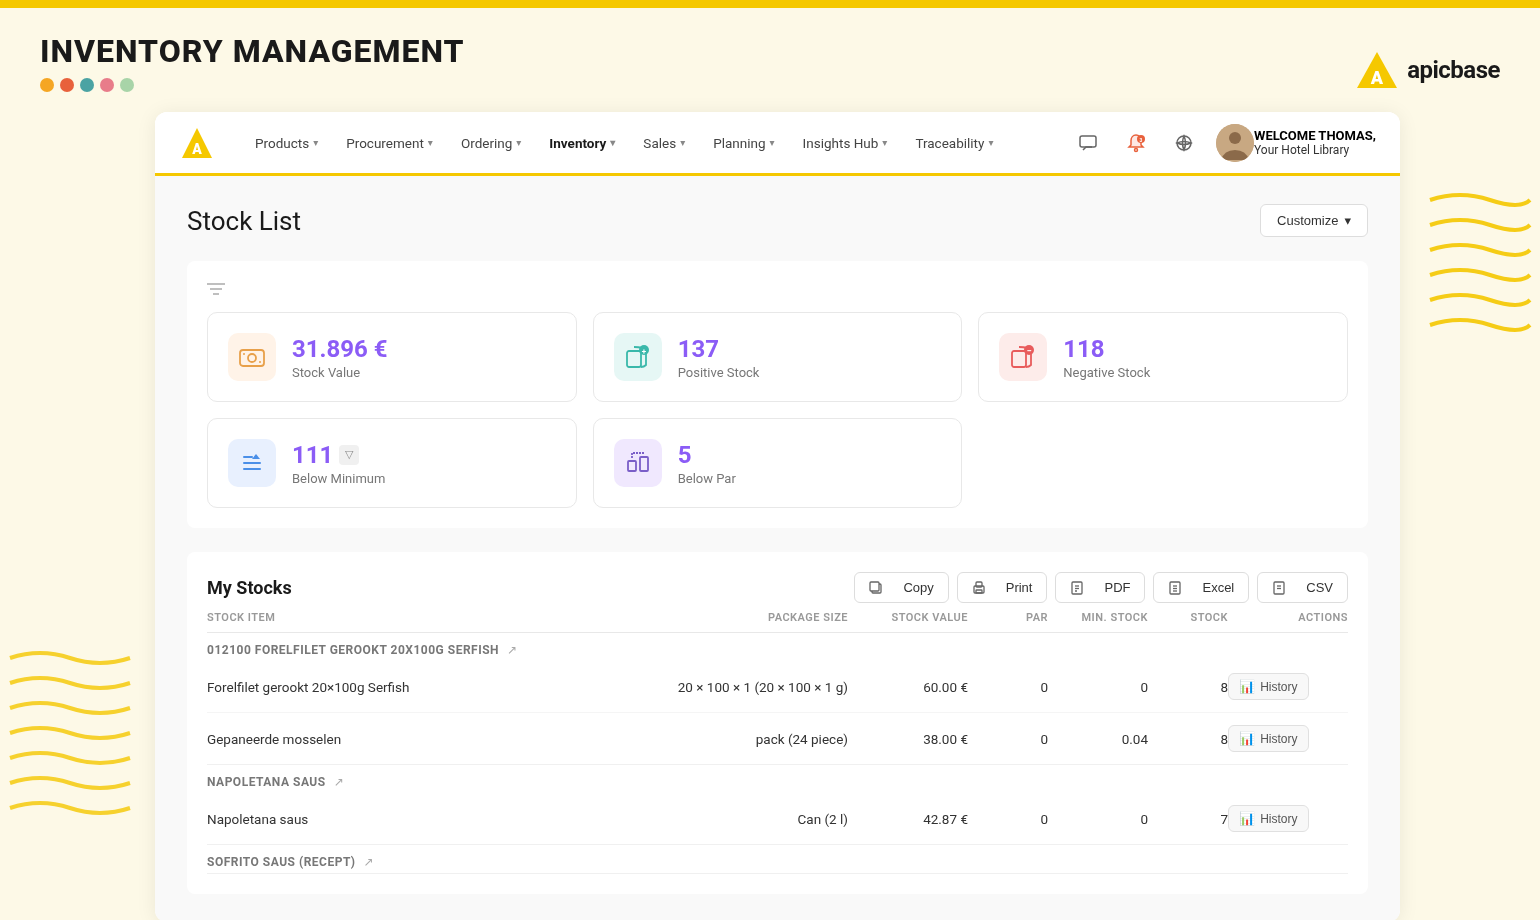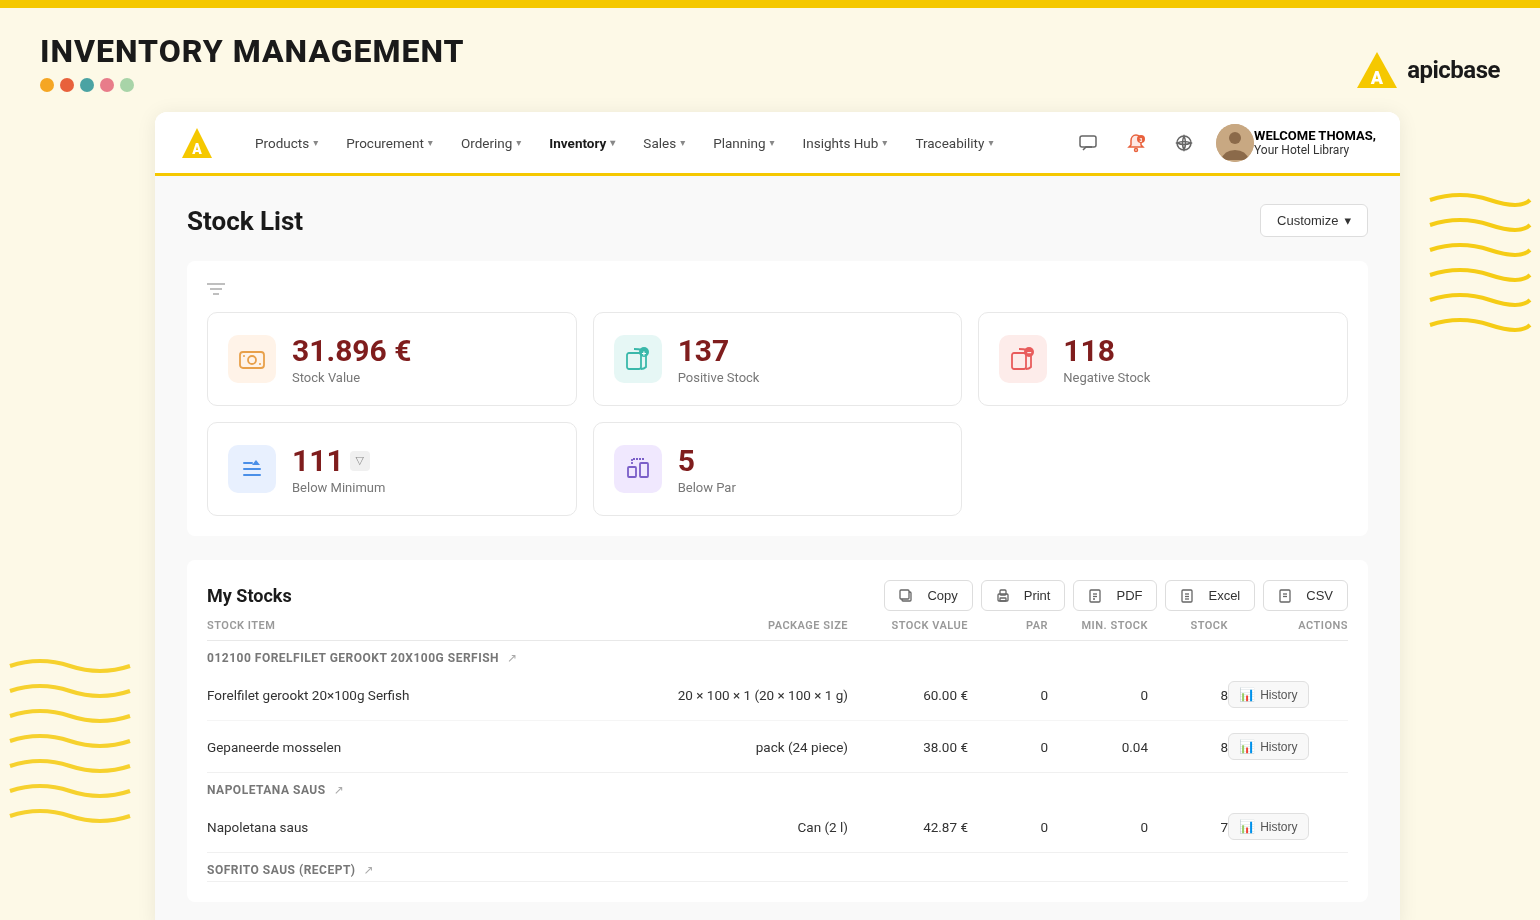--- a/index.html
+++ b/index.html
@@ -192,21 +192,21 @@
 
     .page-header {
       display: flex;
       justify-content: space-between;
       align-items: center;
       margin-bottom: 24px;
     }
 
     .page-title {
       font-size: 26px;
-      font-weight: 700;
+      font-weight: 400;
       color: #1a1a1a;
     }
 
     .customize-btn {
       background: #fff;
       border: 1px solid #ddd;
       border-radius: 6px;
       padding: 8px 16px;
       font-size: 13px;
       cursor: pointer;
@@ -265,23 +265,23 @@
       flex-shrink: 0;
     }
 
     .stat-icon-orange { background: #fff3e8; }
     .stat-icon-teal { background: #e6f7f5; }
     .stat-icon-red { background: #fdecea; }
     .stat-icon-blue { background: #e8f0fe; }
     .stat-icon-purple { background: #f0e8fe; }
 
     .stat-value {
-      font-size: 30px;
+      font-size: 24px;
       font-weight: 700;
-      color: #7f1d1d;
+      color: #8b5cf6;
     }
 
     .stat-label {
       font-size: 13px;
       color: #777;
       margin-top: 2px;
     }
 
     .stat-filter {
       display: inline-flex;
@@ -324,21 +324,21 @@
 
     .action-btn {
       background: #fff;
       border: 1px solid #ddd;
       border-radius: 6px;
       padding: 7px 14px;
       font-size: 13px;
       cursor: pointer;
       display: flex;
       align-items: center;
-      gap: 14px;
+      gap: 20px;
       color: #333;
     }
 
     
     .table-wrapper {
       width: 100%;
     }
 
     .table-header {
       display: grid;

